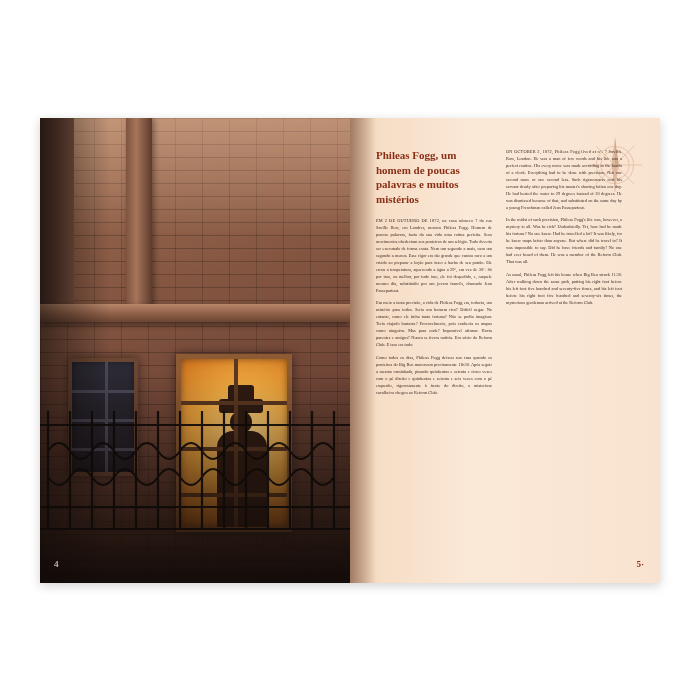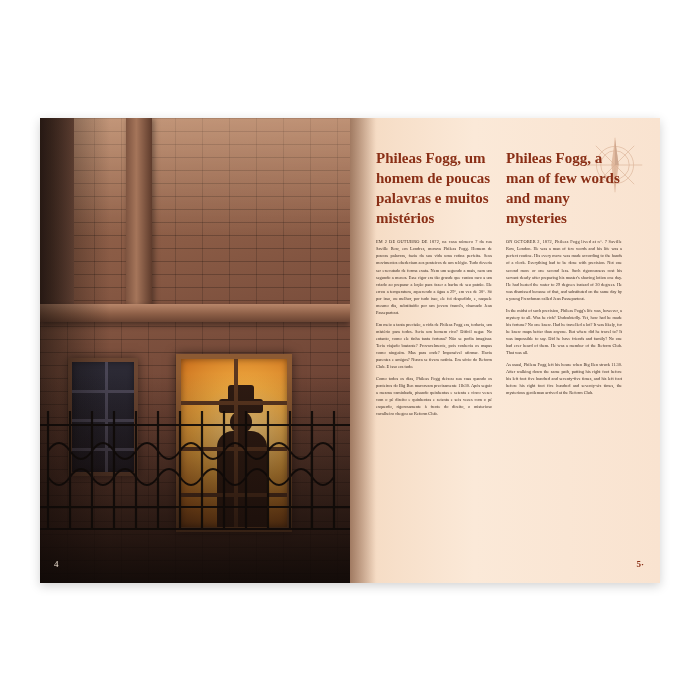--- a/index.html
+++ b/index.html
@@ -176,21 +176,21 @@
     display: flex;
     gap: 14px;
     height: 100%;
   }
   .col { width: 116px; }
 
   .art-title {
     font-family: "Liberation Serif", serif;
     font-weight: bold;
     color: #8a2f16;
-    font-size: 15px;
+    font-size: 11px;
     line-height: 1.34;
     margin: 0 0 10px 0;
   }
   .body-text {
     font-size: 4.35px;
     line-height: 1.62;
     text-align: justify;
     color: #3a2a21;
     margin: 0 0 5px 0;
   }
@@ -291,21 +291,20 @@
     <div class="cols">
 
       <div class="col">
         <h2 class="art-title">Phileas Fogg, um homem de poucas palavras e muitos mistérios</h2>
         <p class="body-text first smallcaps-lead">EM 2 DE OUTUBRO DE 1872, na casa número 7 da rua Saville Row, em Londres, morava Phileas Fogg. Homem de poucas palavras, fazia da sua vida uma rotina perfeita. Seus movimentos obedeciam aos ponteiros de um relógio. Tudo deveria ser executado de forma exata. Nem um segundo a mais, nem um segundo a menos. Esse rigor era tão grande que custou caro a um criado ao preparar a loção para fazer a barba de seu patrão. Ele errou a temperatura, aquecendo a água a 29°, em vez de 30°. Só por isso, ou melhor, por tudo isso, ele foi despedido, e, naquele mesmo dia, substituído por um jovem francês, chamado Jean Passepartout.</p>
         <p class="body-text">Em meio a tanta precisão, a vida de Phileas Fogg era, todavia, um mistério para todos. Seria um homem rico? Difícil negar. No entanto, como ele tinha tanta fortuna? Não se podia imaginar. Teria viajado bastante? Provavelmente, pois conhecia os mapas como ninguém. Mas para onde? Impossível afirmar. Havia parentes e amigos? Nunca se tivera notícia. Era sócio do Reform Club. E isso era tudo.</p>
         <p class="body-text">Como todos os dias, Phileas Fogg deixou sua casa quando os ponteiros do Big Ben marcavam precisamente 11h30. Após seguir a mesma caminhada, pisando quinhentas e setenta e cinco vezes com o pé direito e quinhentas e setenta e seis vezes com o pé esquerdo, rigorosamente à frente do direito, o misterioso cavalheiro chegou ao Reform Club.</p>
       </div>
 
       <div class="col">
-        <h2 class="art-title">Phileas Fogg, a man of few words and many mysteries</h2>
         <p class="body-text first">ON OCTOBER 2, 1872, Phileas Fogg lived at n°. 7 Saville Row, London. He was a man of few words and his life was a perfect routine. His every move was made according to the hands of a clock. Everything had to be done with precision. Not one second more or one second less. Such rigorousness cost his servant dearly after preparing his master's shaving lotion one day. He had heated the water to 29 degrees instead of 30 degrees. He was dismissed because of that, and substituted on the same day by a young Frenchman called Jean Passepartout.</p>
         <p class="body-text">In the midst of such precision, Phileas Fogg's life was, however, a mystery to all. Was he rich? Undoubtedly. Yet, how had he made his fortune? No one knew. Had he travelled a lot? It was likely, for he knew maps better than anyone. But where did he travel to? It was impossible to say. Did he have friends and family? No one had ever heard of them. He was a member of the Reform Club. That was all.</p>
         <p class="body-text">As usual, Phileas Fogg left his house when Big Ben struck 11.30. After walking down the same path, putting his right foot before his left foot five hundred and seventy-five times, and his left foot before his right foot five hundred and seventy-six times, the mysterious gentleman arrived at the Reform Club.</p>
       </div>
     </div>
 
     <div class="folio-right">
       <span>5</span><span class="dot">·</span>
     </div>
   </div>

